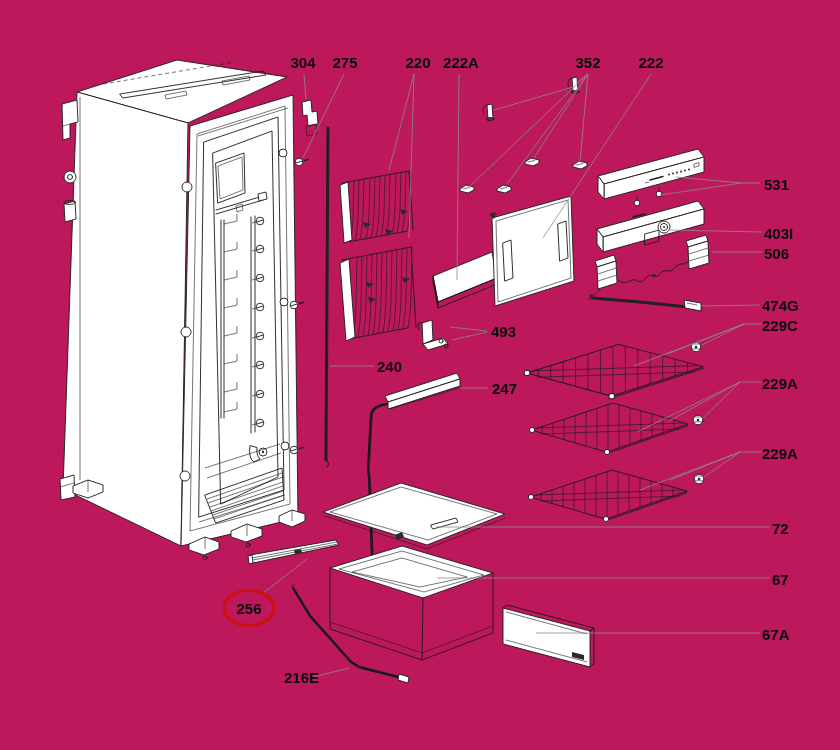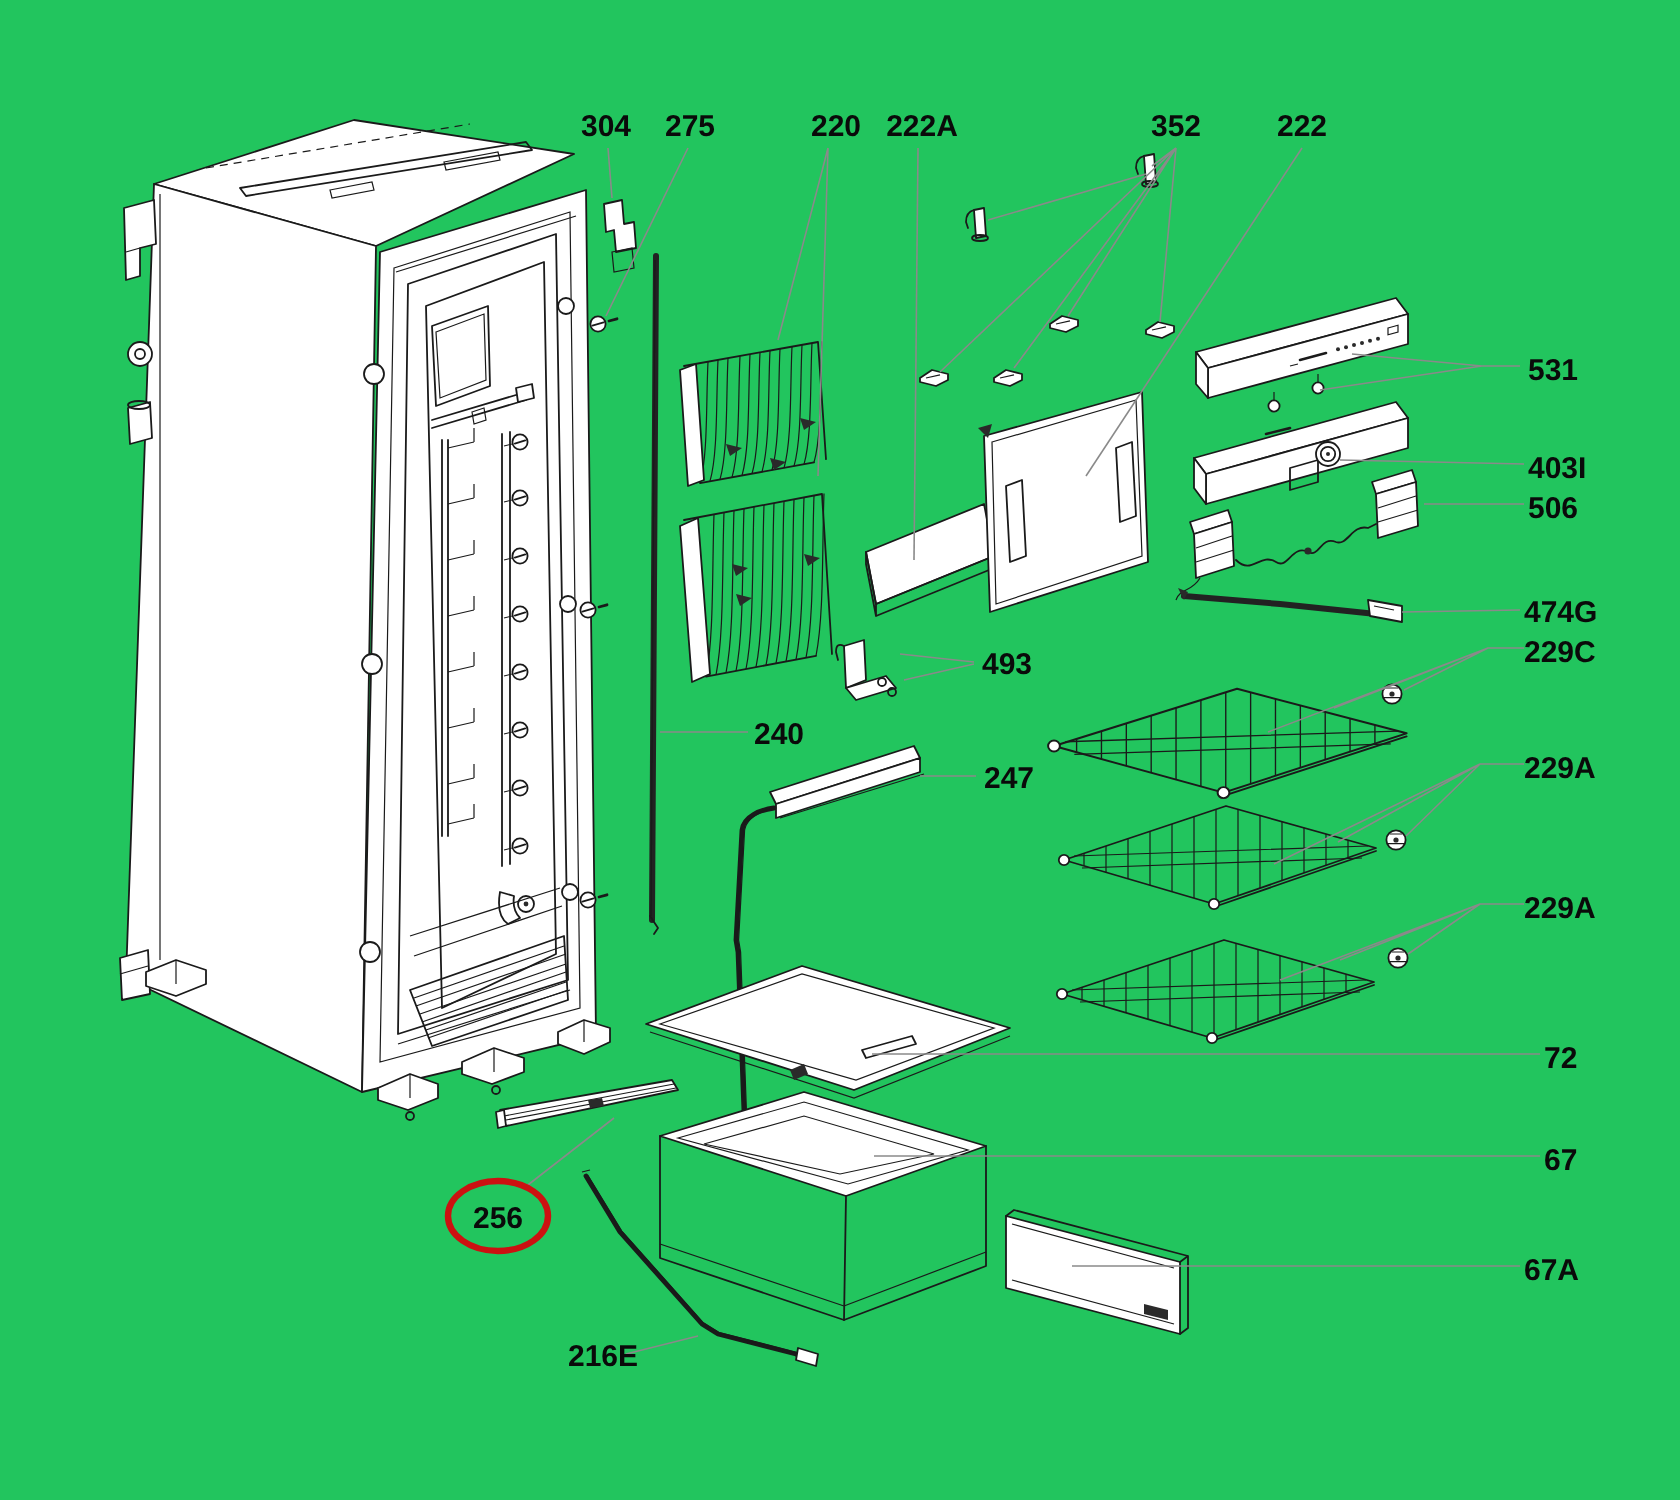--- a/index.html
+++ b/index.html
@@ -1,16 +1,16 @@
 <!DOCTYPE html>
 <html><head>
 <meta charset="utf-8">
 <style>
   html,body{margin:0;padding:0;background:#ffffff;}
-  .stage{position:relative;width:840px;height:750px;background:#22c55e;overflow:hidden;
+  .stage{position:relative;width:840px;height:750px;background:#be185d;overflow:hidden;
          font-family:"Liberation Sans",sans-serif;}
   svg{display:block;}
   .ln   {stroke:#1a1a1a;fill:none;stroke-width:.9;stroke-linecap:round;stroke-linejoin:round;}
   .lnf  {stroke:#1a1a1a;fill:#ffffff;stroke-width:.9;stroke-linejoin:round;}
   .thin {stroke:#1a1a1a;fill:none;stroke-width:.6;}
   .dark {stroke:#222222;fill:none;stroke-width:3;stroke-linecap:round;}
   .fill {fill:#2a2a2a;stroke:none;}
   .leader{stroke:#8a8a8a;fill:none;stroke-width:.8;}
   .lbl{font:bold 15px "Liberation Sans",sans-serif;fill:#0a0a0a;}
 </style>

